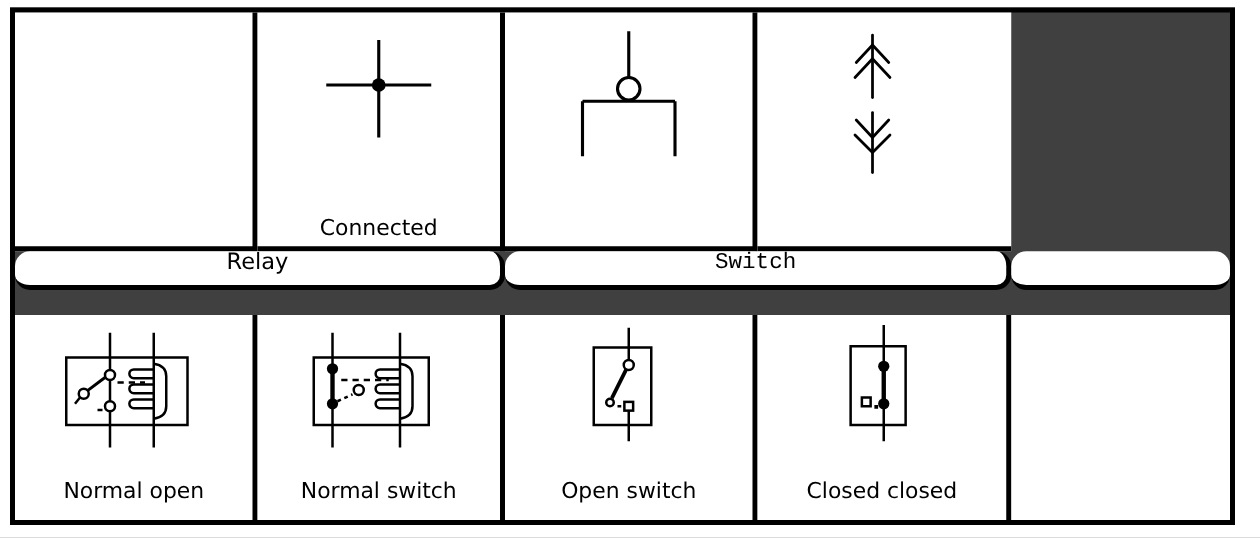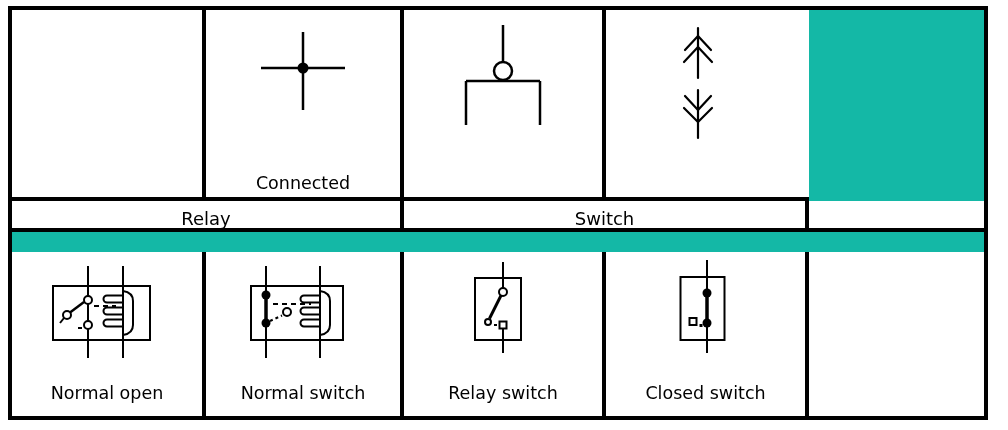--- a/index.html
+++ b/index.html
@@ -3,31 +3,31 @@
 <meta charset="utf-8">
 <style>
   html,body{margin:0;padding:0;background:#ffffff;}
   #canvas{
     position:relative;width:1008px;height:430px;background:#ffffff;
     font-family:"DejaVu Sans","Liberation Sans",sans-serif;color:#000;
     overflow:hidden;
   }
   .grid{
     position:absolute;left:8px;top:6px;width:980px;height:414px;
-    box-sizing:border-box;border:4px solid #000;background:#14b8a6;
+    box-sizing:border-box;border:4px solid #000;background:#404040;
     display:grid;
     grid-template-columns:194px 198px 202px 203px 1fr;
     grid-template-rows:191px 31px 1fr;
   }
   .cell{position:relative;box-sizing:border-box;border-right:4px solid #000;border-bottom:4px solid #000;background:#fff;}
   .cell.no-r{border-right:none;}
   .cell.no-b{border-bottom:none;margin-top:20px;}
-  .band{display:flex;align-items:flex-end;justify-content:center;font-size:18px;line-height:1;}
+  .band{display:flex;align-items:flex-start;justify-content:center;font-size:18px;line-height:1;border-radius:12px;}
   .band.relay{grid-column:1/3;}
-  .band.switch{grid-column:3/5;}
+  .band.switch{grid-column:3/5;font-family:Liberation Mono, monospace;}
   .lbl{position:absolute;left:0;right:0;text-align:center;font-size:17.5px;line-height:1.1;white-space:nowrap;}
   .lbl.r1{bottom:4px;}
   .lbl.r3{bottom:13px;}
   .sym{position:absolute;left:50%;transform:translateX(-50%);}
   .sym.nudge-l10{transform:translateX(calc(-50% - 10px));}
   .sym.nudge-l6{transform:translateX(calc(-50% - 6px));}
   .sym.nudge-l4{transform:translateX(calc(-50% - 4px));}
   svg{display:block;}
 </style>
 </head>
@@ -132,34 +132,34 @@
           <rect x="2" y="16" width="46" height="62"></rect>
           <line x1="30" y1="0" x2="30" y2="26"></line>
           <circle cx="30" cy="30" r="4" fill="#fff"></circle>
           <line x1="28" y1="33.5" x2="16.5" y2="56.5" stroke-width="3"></line>
           <circle cx="15" cy="60" r="3" fill="#fff"></circle>
           <line x1="21" y1="63" x2="24" y2="63"></line>
           <rect x="26.5" y="59.5" width="7" height="7" fill="#fff"></rect>
           <line x1="30" y1="67" x2="30" y2="91"></line>
         </svg>
       </div>
-      <div class="lbl r3">Relay switch</div>
+      <div class="lbl r3">Open switch</div>
     </div>
 
     <div class="cell no-b">
       <div class="sym" style="top:8px">
         <svg width="60" height="95" viewBox="0 0 60 95" fill="none" stroke="#000" stroke-width="2">
           <rect x="4.5" y="17" width="44" height="63"></rect>
           <line x1="31" y1="0" x2="31" y2="93"></line>
           <line x1="31" y1="33" x2="31" y2="63" stroke-width="3.5"></line>
           <circle cx="31" cy="33" r="4.5" fill="#000" stroke="none"></circle>
           <circle cx="31" cy="63" r="4.5" fill="#000" stroke="none"></circle>
           <rect x="13.5" y="58" width="7" height="7" fill="#fff"></rect>
           <rect x="23.5" y="64" width="3" height="3" fill="#000" stroke="none"></rect>
         </svg>
       </div>
-      <div class="lbl r3">Closed switch</div>
+      <div class="lbl r3">Closed closed</div>
     </div>
 
     <div class="cell no-b no-r"></div>
 
   </div>
 </div>
 
 </body></html>

